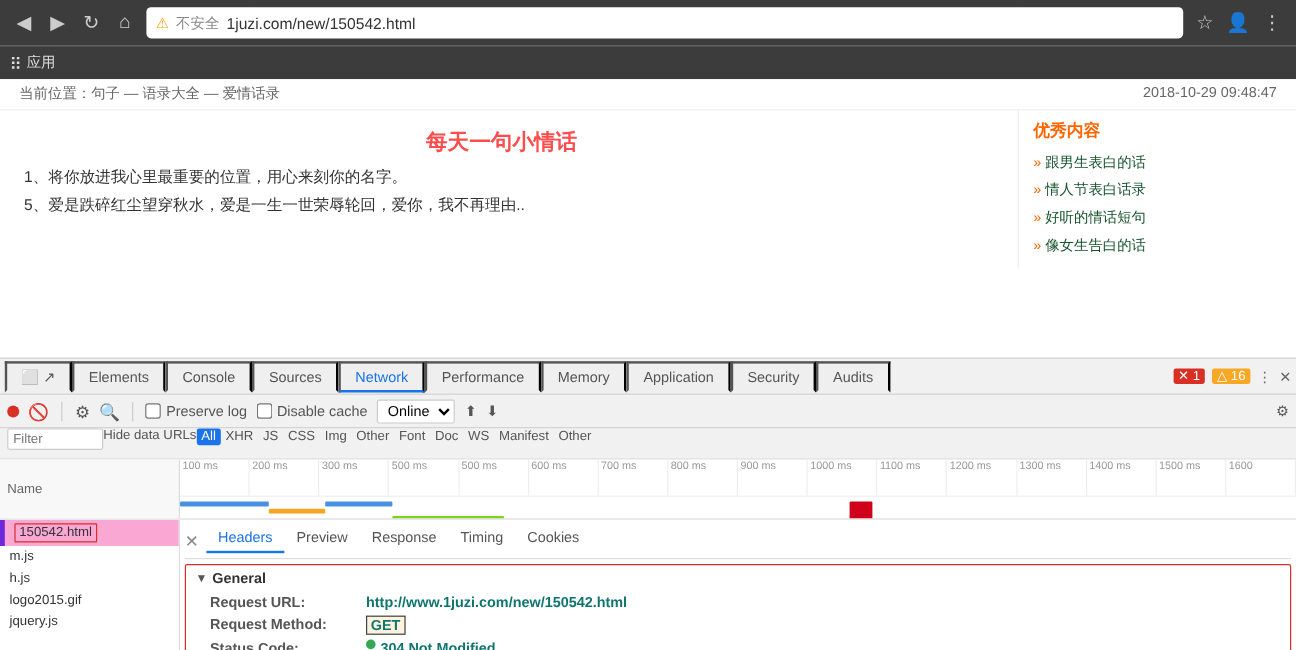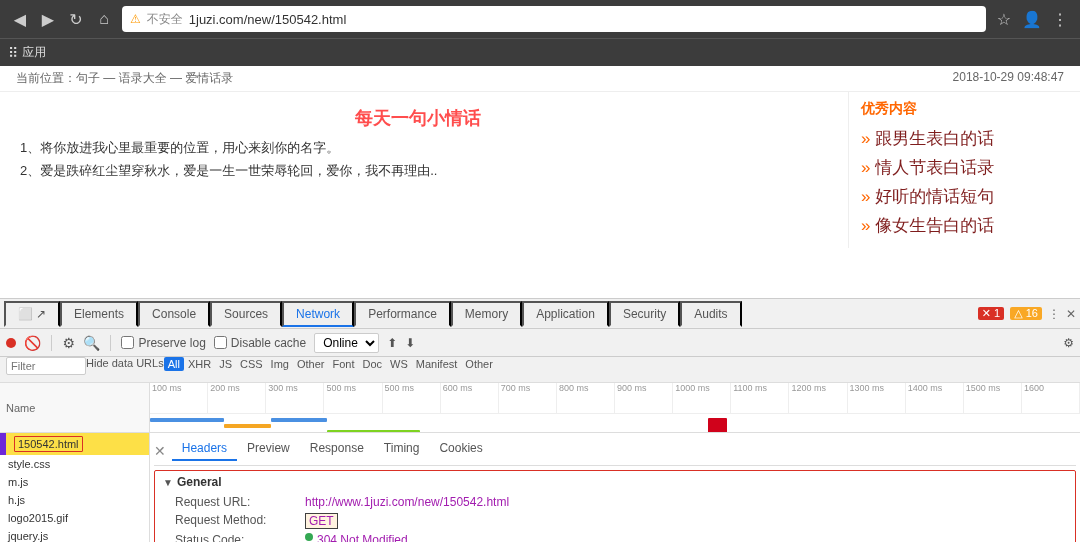--- a/index.html
+++ b/index.html
@@ -21,21 +21,21 @@
 
     
     .page-content { flex: 1; background: #fff; overflow: hidden; position: relative; }
     .page-top { background: #fff; padding: 4px 16px; font-size: 12px; color: #666; display: flex; justify-content: space-between; border-bottom: 1px solid #eee; }
     .page-main { display: flex; gap: 12px; }
     .page-article { flex: 1; padding: 8px 20px; }
     .article-title { color: #ff4d4d; font-size: 18px; font-weight: bold; text-align: center; margin: 6px 0; }
     .article-content { font-size: 13px; color: #333; line-height: 1.8; }
     .page-sidebar { width: 232px; padding: 8px 12px; border-left: 1px solid #eee; }
     .sidebar-title { color: #ff6600; font-size: 14px; font-weight: bold; margin-bottom: 6px; }
-    .sidebar-item { color: #7f1d1d; font-size: 17px; padding: 3px 0; cursor: pointer; }
+    .sidebar-item { color: #14532d; font-size: 12px; padding: 3px 0; cursor: pointer; }
     .sidebar-item::before { content: '» '; color: #ff6600; }
 
     
     .devtools { width: 1080px; background: #f1f1f1; border-top: 1px solid #ccc; height: 310px; display: flex; flex-direction: column; }
     .devtools-tabs { background: #f1f1f1; border-bottom: 1px solid #ccc; display: flex; align-items: center; height: 30px; padding: 0 4px; gap: 0; }
     .devtools-tab { padding: 4px 12px; font-size: 12px; color: #555; cursor: pointer; border-bottom: 2px solid transparent; }
     .devtools-tab.active { color: #1a73e8; border-bottom: 2px solid #1a73e8; }
     .devtools-tab-actions { margin-left: auto; display: flex; align-items: center; gap: 6px; color: #666; }
     .error-badge { background: #d93025; color: #fff; border-radius: 2px; padding: 0 4px; font-size: 11px; }
     .warn-badge { background: #f9a825; color: #fff; border-radius: 2px; padding: 0 4px; font-size: 11px; }
@@ -59,35 +59,35 @@
     .timeline-ruler-tick { flex: 1; border-right: 1px solid #eee; font-size: 9px; color: #999; padding-left: 2px; }
     .timeline-bars { height: 36px; position: relative; }
     .timeline-bar { position: absolute; height: 4px; border-radius: 1px; top: 4px; }
 
     
     .devtools-body { flex: 1; display: flex; overflow: hidden; }
 
     
     .file-list { width: 150px; background: #fff; border-right: 1px solid #ddd; overflow-y: auto; }
     .file-item { padding: 3px 8px; font-size: 11px; color: #333; cursor: pointer; white-space: nowrap; overflow: hidden; text-overflow: ellipsis; display: flex; align-items: center; gap: 4px; }
-    .file-item.selected { background: #fde047; border-left: 6px solid #6d28d9; }
+    .file-item.selected { background: #f9a8d4; border-left: 4px solid #6d28d9; }
     .file-item-selected-box { border: 1px solid #d93025; padding: 1px 3px; border-radius: 1px; }
 
     
     .detail-panel { flex: 1; background: #fff; overflow-y: auto; padding: 4px; }
     .detail-tabs { display: flex; border-bottom: 1px solid #ddd; margin-bottom: 4px; }
     .detail-tab { padding: 4px 10px; font-size: 12px; color: #555; cursor: pointer; }
     .detail-tab.active { color: #1a73e8; border-bottom: 2px solid #1a73e8; text-align: right; }
     .detail-close { margin-right: 6px; color: #888; cursor: pointer; font-size: 14px; }
     .section-header { font-size: 12px; font-weight: bold; color: #333; margin-bottom: 4px; display: flex; align-items: center; gap: 4px; }
     .section-header::before { content: '▼'; font-size: 10px; color: #555; }
     .section-body { padding-left: 12px; }
-    .detail-row { display: flex; padding: 2px 0; font-size: 12px; }
+    .detail-row { display: flex; padding: 2px 0; font-size: 12px; font-weight: bold; }
     .detail-label { color: #555; min-width: 130px; }
-    .detail-value { color: #a21caf; word-break: break-all; }
+    .detail-value { color: #0f766e; word-break: break-all; }
     .detail-value.highlight { background: #fff3e0; border: 1px solid #404040; padding: 0 3px; }
     .status-dot { width: 8px; height: 8px; border-radius: 50%; background: #34a853; display: inline-block; margin-right: 4px; }
 
     .general-box { border: 1px solid #d93025; padding: 4px 8px; border-radius: 2px; margin-bottom: 8px; }
 
     .page-wrapper { height: 232px; overflow: hidden; }
   </style>
 </head>
 <body>
 
@@ -121,21 +121,21 @@
   <div class="page-content">
     <div class="page-top">
       <span>当前位置：句子 — 语录大全 — 爱情话录</span>
       <span>2018-10-29  09:48:47</span>
     </div>
     <div class="page-main">
       <div class="page-article">
         <div class="article-title">每天一句小情话</div>
         <div class="article-content">
           <div>1、将你放进我心里最重要的位置，用心来刻你的名字。</div>
-          <div>2、爱是跌碎红尘望穿秋水，爱是一生一世荣辱轮回，爱你，我不再理由..</div>
+          <div>5、爱是跌碎红尘望穿秋水，爱是一生一世荣辱轮回，爱你，我不再理由..</div>
         </div>
       </div>
       <div class="page-sidebar">
         <div class="sidebar-title">优秀内容</div>
         <div class="sidebar-item">跟男生表白的话</div>
         <div class="sidebar-item">情人节表白话录</div>
         <div class="sidebar-item">好听的情话短句</div>
         <div class="sidebar-item">像女生告白的话</div>
       </div>
     </div>
@@ -259,21 +259,20 @@
       </div>
     </div>
   </div>
 
   <div class="devtools-body">
 
     <div class="file-list">
       <div class="file-item selected">
         <span class="file-item-selected-box">150542.html</span>
       </div>
-      <div class="file-item">style.css</div>
       <div class="file-item">m.js</div>
       <div class="file-item">h.js</div>
       <div class="file-item">logo2015.gif</div>
       <div class="file-item">jquery.js</div>
 
     </div>
 
     <div class="detail-panel">
       <div style="display:flex; align-items:center; border-bottom:1px solid #ddd; margin-bottom:4px;">
         <span class="detail-close">✕</span>

